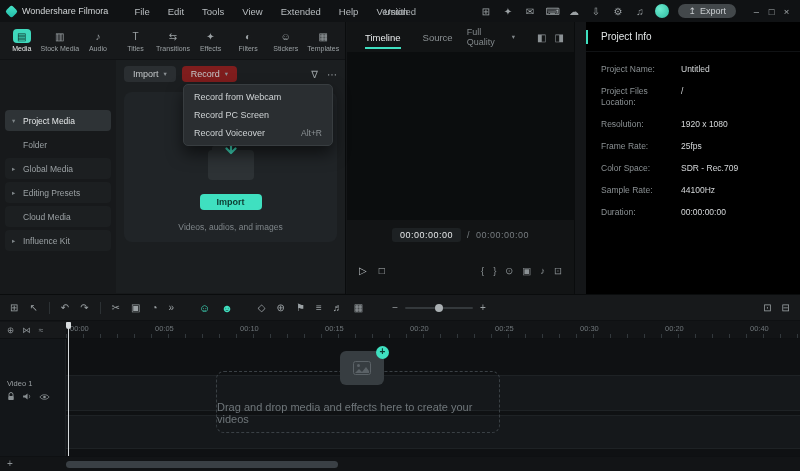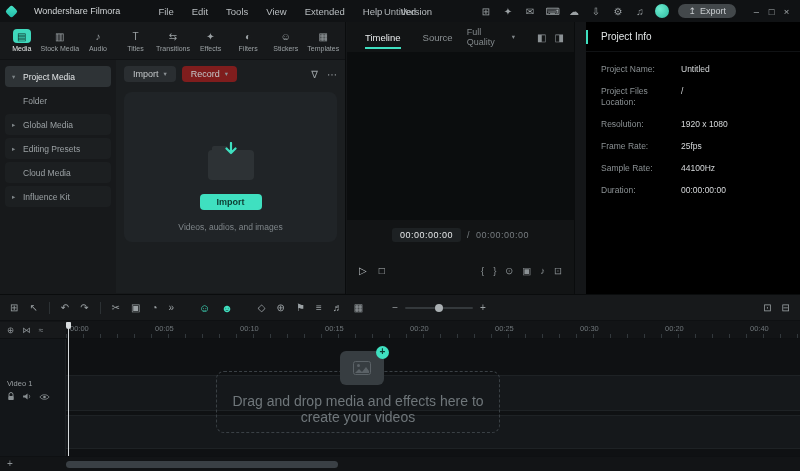--- a/index.html
+++ b/index.html
@@ -5,21 +5,21 @@
   * { margin:0; padding:0; box-sizing:border-box; }
   html,body { background:#0b0d0e; }
   #app {
     position:relative; width:800px; height:471px; overflow:hidden;
     background:#141618; color:#c4c8ca;
     font-family:"Liberation Sans", sans-serif; font-size:10px;
   }
 
   
   .titlebar { position:absolute; top:0; left:0; right:0; height:22px;
-    background:#101214; display:flex; align-items:center; padding:0 6px; gap:17px; }
+    background:#101214; display:flex; align-items:center; padding:0 6px; gap:5px; }
   .logo { width:11px; height:11px; border-radius:3px; flex:0 0 auto;
     background:linear-gradient(135deg,#4ae6c8,#1fb9a8); transform:rotate(45deg) scale(.85); }
   .app-name { font-size:9px; color:#d0d4d6; white-space:nowrap; }
   .menu { display:flex; margin-left:12px; }
   .menu-item { padding:2px 9px; font-size:9.5px; color:#b9bec1; cursor:default;text-align:center; }
   .doc-title { position:absolute; left:50%; transform:translateX(-50%); color:#a9aeb1; font-size:9.5px; }
   .tb-right { margin-left:auto; display:flex; align-items:center; gap:9px; }
   .tb-icon { font-size:10px; color:#9ba1a4; width:13px; text-align:center; }
   .avatar { width:14px; height:14px; border-radius:50%;
     background:radial-gradient(circle at 35% 35%,#6ceccf,#2cb9a0); }
@@ -39,21 +39,21 @@
     border-radius:4px; font-size:10px; }
   .mtab .lb { font-size:7px; white-space:nowrap; }
   .mtab.active .ic { background:#3fd9bd; color:#0c2d26; }
   .mtab.active .lb { color:#e8ebec; }
 
   .left-body { display:flex; height:233px; }
   .sidebar { width:116px; padding:6px 5px; display:flex; flex-direction:column; gap:3px; }
   .side-item { height:21px; display:flex; align-items:center; gap:4px; padding:0 7px;
     border-radius:4px; color:#9ba1a4; font-size:8.5px; background:#1c1f21; }
   .side-item.plain { background:transparent; }
-  .side-item.active { background:#2e3336; color:#e4e7e8; }
+  .side-item.active { background:#2e3336; color:#e4e7e8;margin-top:44px; }
   .side-item.indent { padding-left:18px; }
   .chev { width:7px; font-size:6.5px; color:#7d8487; }
 
   .content { flex:1; background:#1b1e20; position:relative; }
   .content-toolbar { display:flex; align-items:center; gap:6px; padding:6px 8px; }
   .drop-btn { display:flex; align-items:center; gap:5px; background:#2a2e31;
     border-radius:4px; padding:3px 9px; font-size:9px; color:#c4c8ca; }
   .drop-btn.open { background:#7f1d1d; }
   .drop-btn .car { font-size:6.5px; color:#8b9194; }
   .ct-right { margin-left:auto; display:flex; gap:9px; color:#9ba1a4; font-size:10px; }
@@ -143,22 +143,22 @@
   .tname { font-size:7.5px; margin-bottom:4px; color:#9aa0a3; }
   .thicons { display:flex; gap:7px; align-items:center; }
 
   .playhead { position:absolute; left:68px; top:28px; bottom:15px; width:1px;
     background:#d8dcde; z-index:6; }
   .playhead::before { content:""; position:absolute; top:-1px; left:-2px; width:5px; height:7px;
     background:#d8dcde; border-radius:1px 1px 3px 3px; }
 
   .dropzone { position:absolute; left:216px; top:32px; width:284px; height:62px;
     border:1px dashed #3a4045; border-radius:8px; z-index:1; }
-  .dz-text { position:absolute; bottom:7px; left:0; width:100%; text-align:center;
-    color:#6f767a; font-size:14px; }
+  .dz-text { position:absolute; bottom:7px; left:0; width:100%; 
+    color:#6f767a; font-size:11px; }
   .ph { position:absolute; left:340px; top:12px; width:44px; height:34px; background:#373d41;
     border-radius:6px; z-index:3; display:flex; align-items:center; justify-content:center; }
   .ph-plus { position:absolute; right:-5px; top:-5px; width:13px; height:13px; border-radius:50%;
     background:#3fe0c0; color:#0d3b31; font-size:10px; line-height:12px; text-align:center;
     font-weight:bold; }
 
   .tl-scroll { position:absolute; left:0; right:0; bottom:0; height:15px; background:#121416;
     border-top:1px solid #0e1012; }
   .scroll-thumb { position:absolute; left:66px; top:4px; width:272px; height:7px;
     border-radius:4px; background:#3a4045; }
@@ -293,20 +293,34 @@
               <path d="M8 1v9M3.5 6.5 8 11l4.5-4.5" fill="none" stroke="#3fe0c0" stroke-width="2.2" stroke-linecap="round" stroke-linejoin="round"></path>
             </svg>
           </div>
           <button class="import-cta">Import</button>
           <div class="zone-caption">Videos, audios, and images</div>
         </div>
       </div>
     </div>
   </section>
 
+  <div class="record-menu">
+    <div class="rm-item">
+      <span>Record from Webcam</span>
+      <span class="rm-sc"></span>
+    </div>
+    <div class="rm-item">
+      <span>Record PC Screen</span>
+      <span class="rm-sc"></span>
+    </div>
+    <div class="rm-item">
+      <span>Record Voiceover</span>
+      <span class="rm-sc">Alt+R</span>
+    </div>
+  </div>
 
   <section class="preview">
     <div class="pv-header">
       <span class="pv-tab active">Timeline</span>
       <span class="pv-tab">Source</span>
       <div class="pv-quality">
         <span>Full Quality</span>
         <span class="car">▾</span>
       </div>
       <div class="pv-hicons">
@@ -345,20 +359,24 @@
         <span class="info-label">Project Files Location:</span>
         <span class="info-value">/</span>
       </div>
       <div class="info-row">
         <span class="info-label">Resolution:</span>
         <span class="info-value">1920 x 1080</span>
       </div>
       <div class="info-row">
         <span class="info-label">Frame Rate:</span>
         <span class="info-value">25fps</span>
+      </div>
+      <div class="info-row">
+        <span class="info-label">Color Space:</span>
+        <span class="info-value">SDR - Rec.709</span>
       </div>
       <div class="info-row">
         <span class="info-label">Sample Rate:</span>
         <span class="info-value">44100Hz</span>
       </div>
       <div class="info-row">
         <span class="info-label">Duration:</span>
         <span class="info-value">00:00:00:00</span>
       </div>
     </div>

